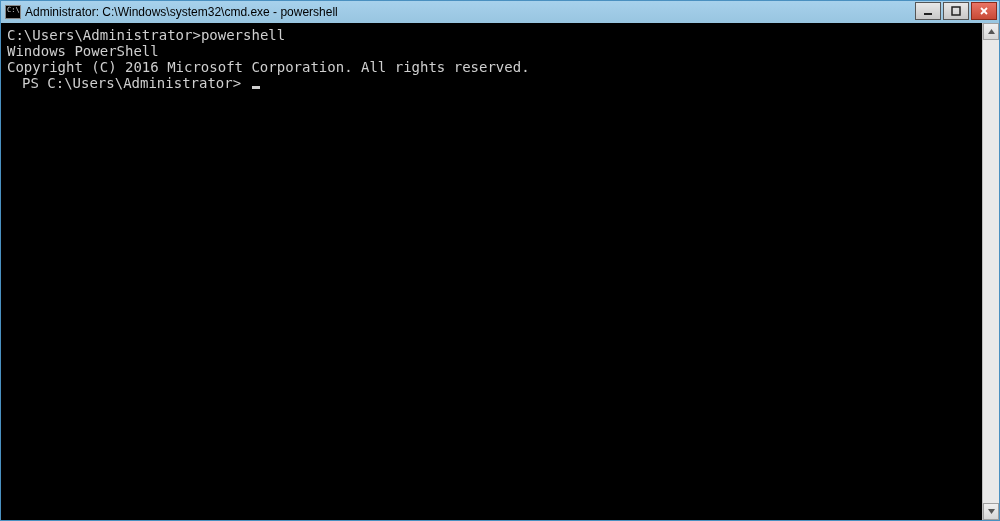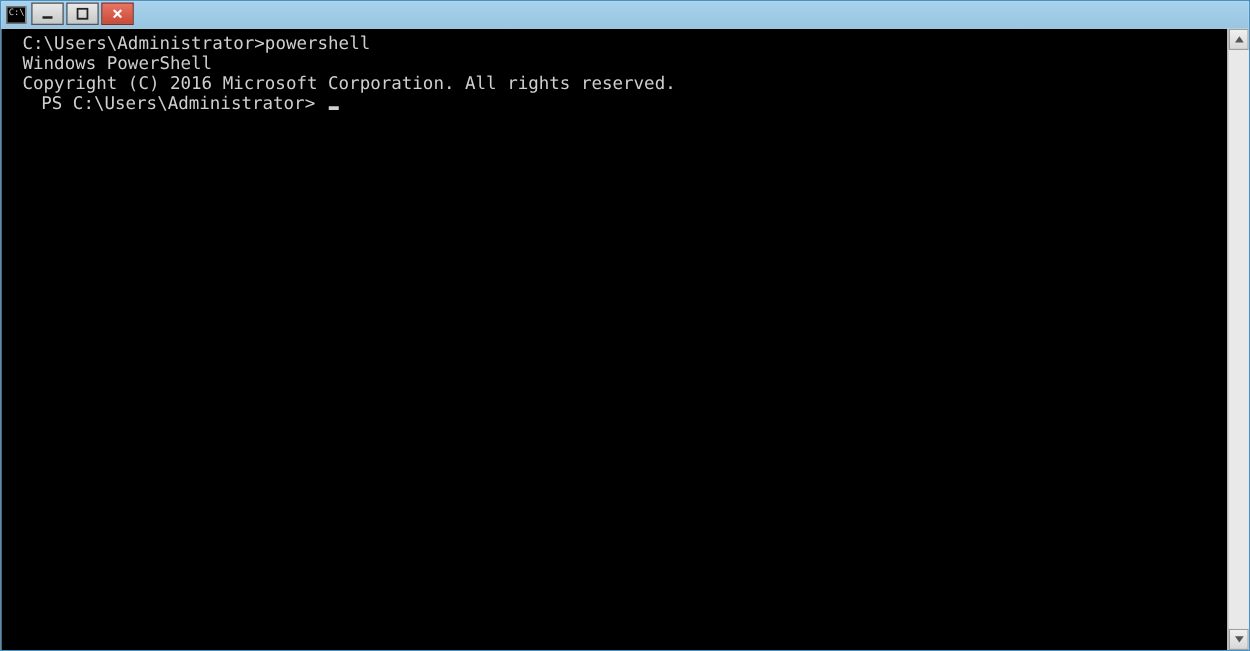--- a/index.html
+++ b/index.html
@@ -82,21 +82,21 @@
       display: flex;
       overflow: hidden;
     }
     .terminal {
       flex: 1;
       background: #000;
       color: #cfcfcf;
       font-family: Consolas, "Lucida Console", monospace;
       font-size: 14px;
       line-height: 16px;
-      padding: 4px 6px 4px 17px;
+      padding: 4px 6px 4px 6px;
       white-space: pre;
       overflow: hidden;
     }
     .scrollbar {
       width: 17px;
       background: #e9e9e9;
       border-left: 1px solid #c0c0c0;
       display: flex;
       flex-direction: column;
     }
@@ -125,20 +125,21 @@
     }
     .term-line { display: block; }
     .prompt-line { display: block; margin-left: 15px; }
   </style>
 </head>
 <body>
 
 <div class="window">
   <div class="titlebar">
     <span class="titlebar-icon"></span>
+    <span class="titlebar-title">Administrator: C:\Windows\system32\cmd.exe - powershell</span>
     <div class="titlebar-buttons">
       <div class="tb-btn">
         <svg width="10" height="10" viewBox="0 0 10 10">
           <rect x="1" y="7" width="8" height="2" fill="#222"></rect>
         </svg>
       </div>
       <div class="tb-btn">
         <svg width="10" height="10" viewBox="0 0 10 10">
           <rect x="1" y="1" width="8" height="8" fill="none" stroke="#222" stroke-width="1.5"></rect>
         </svg>

